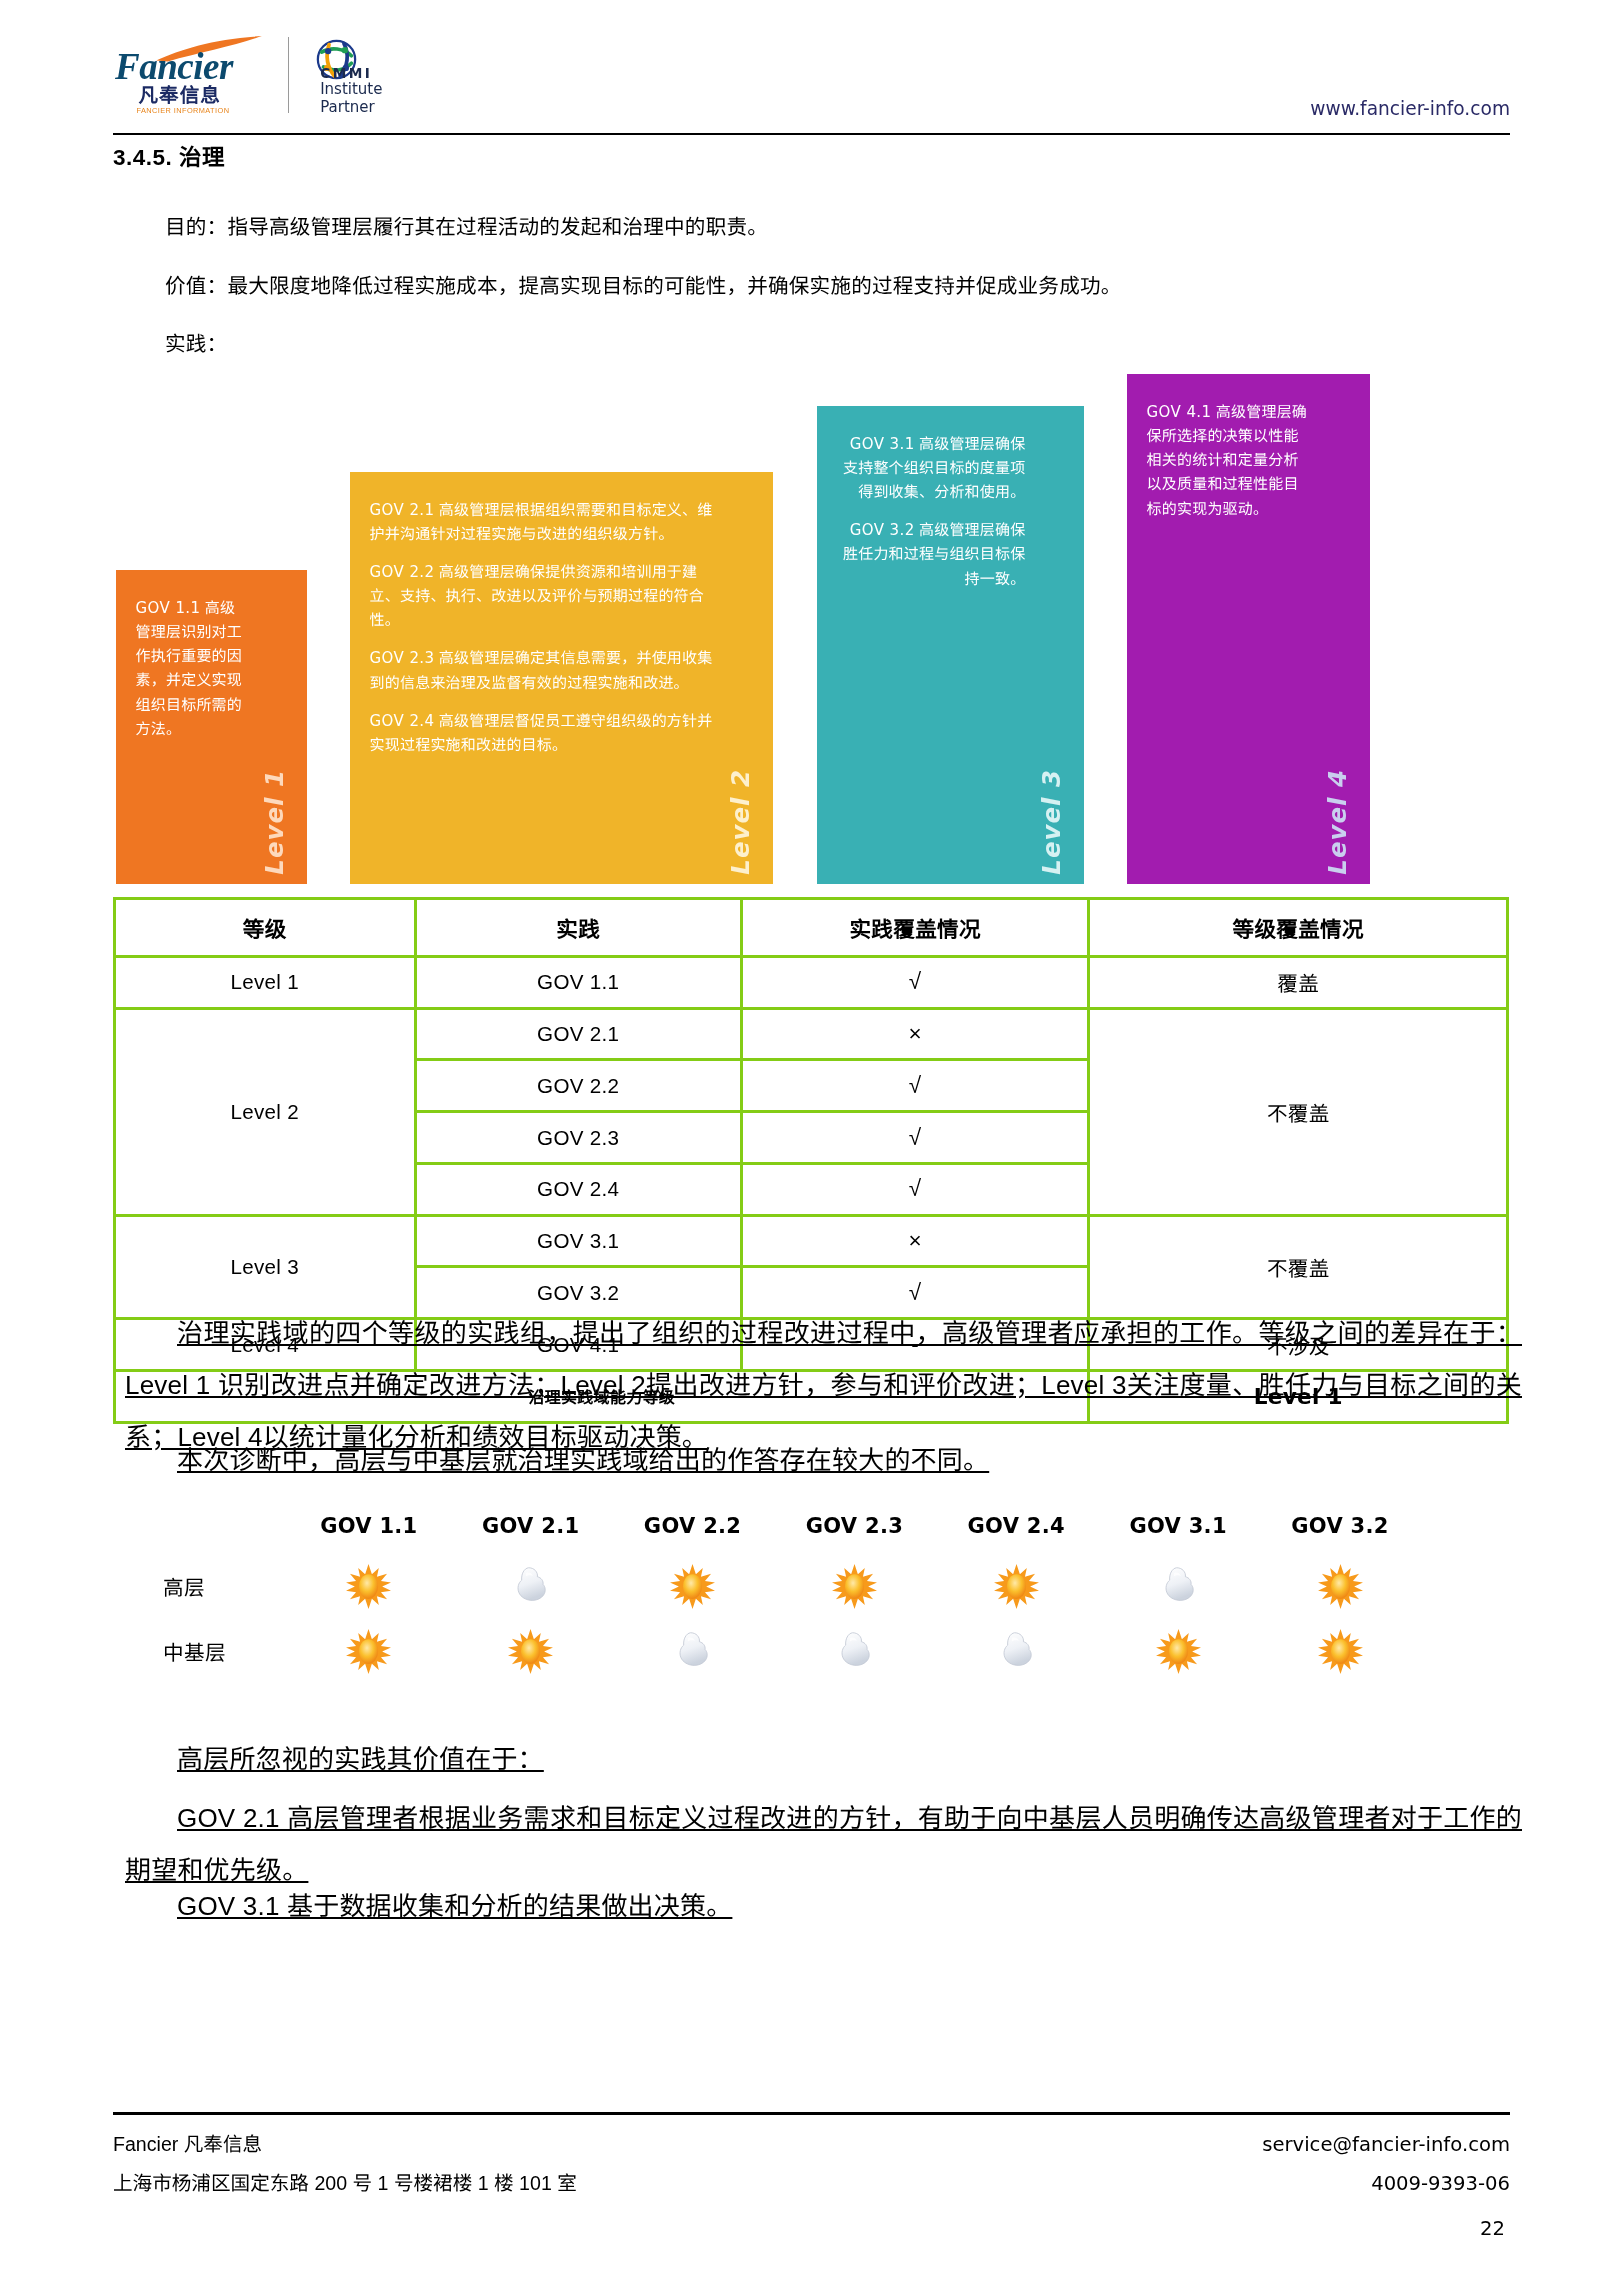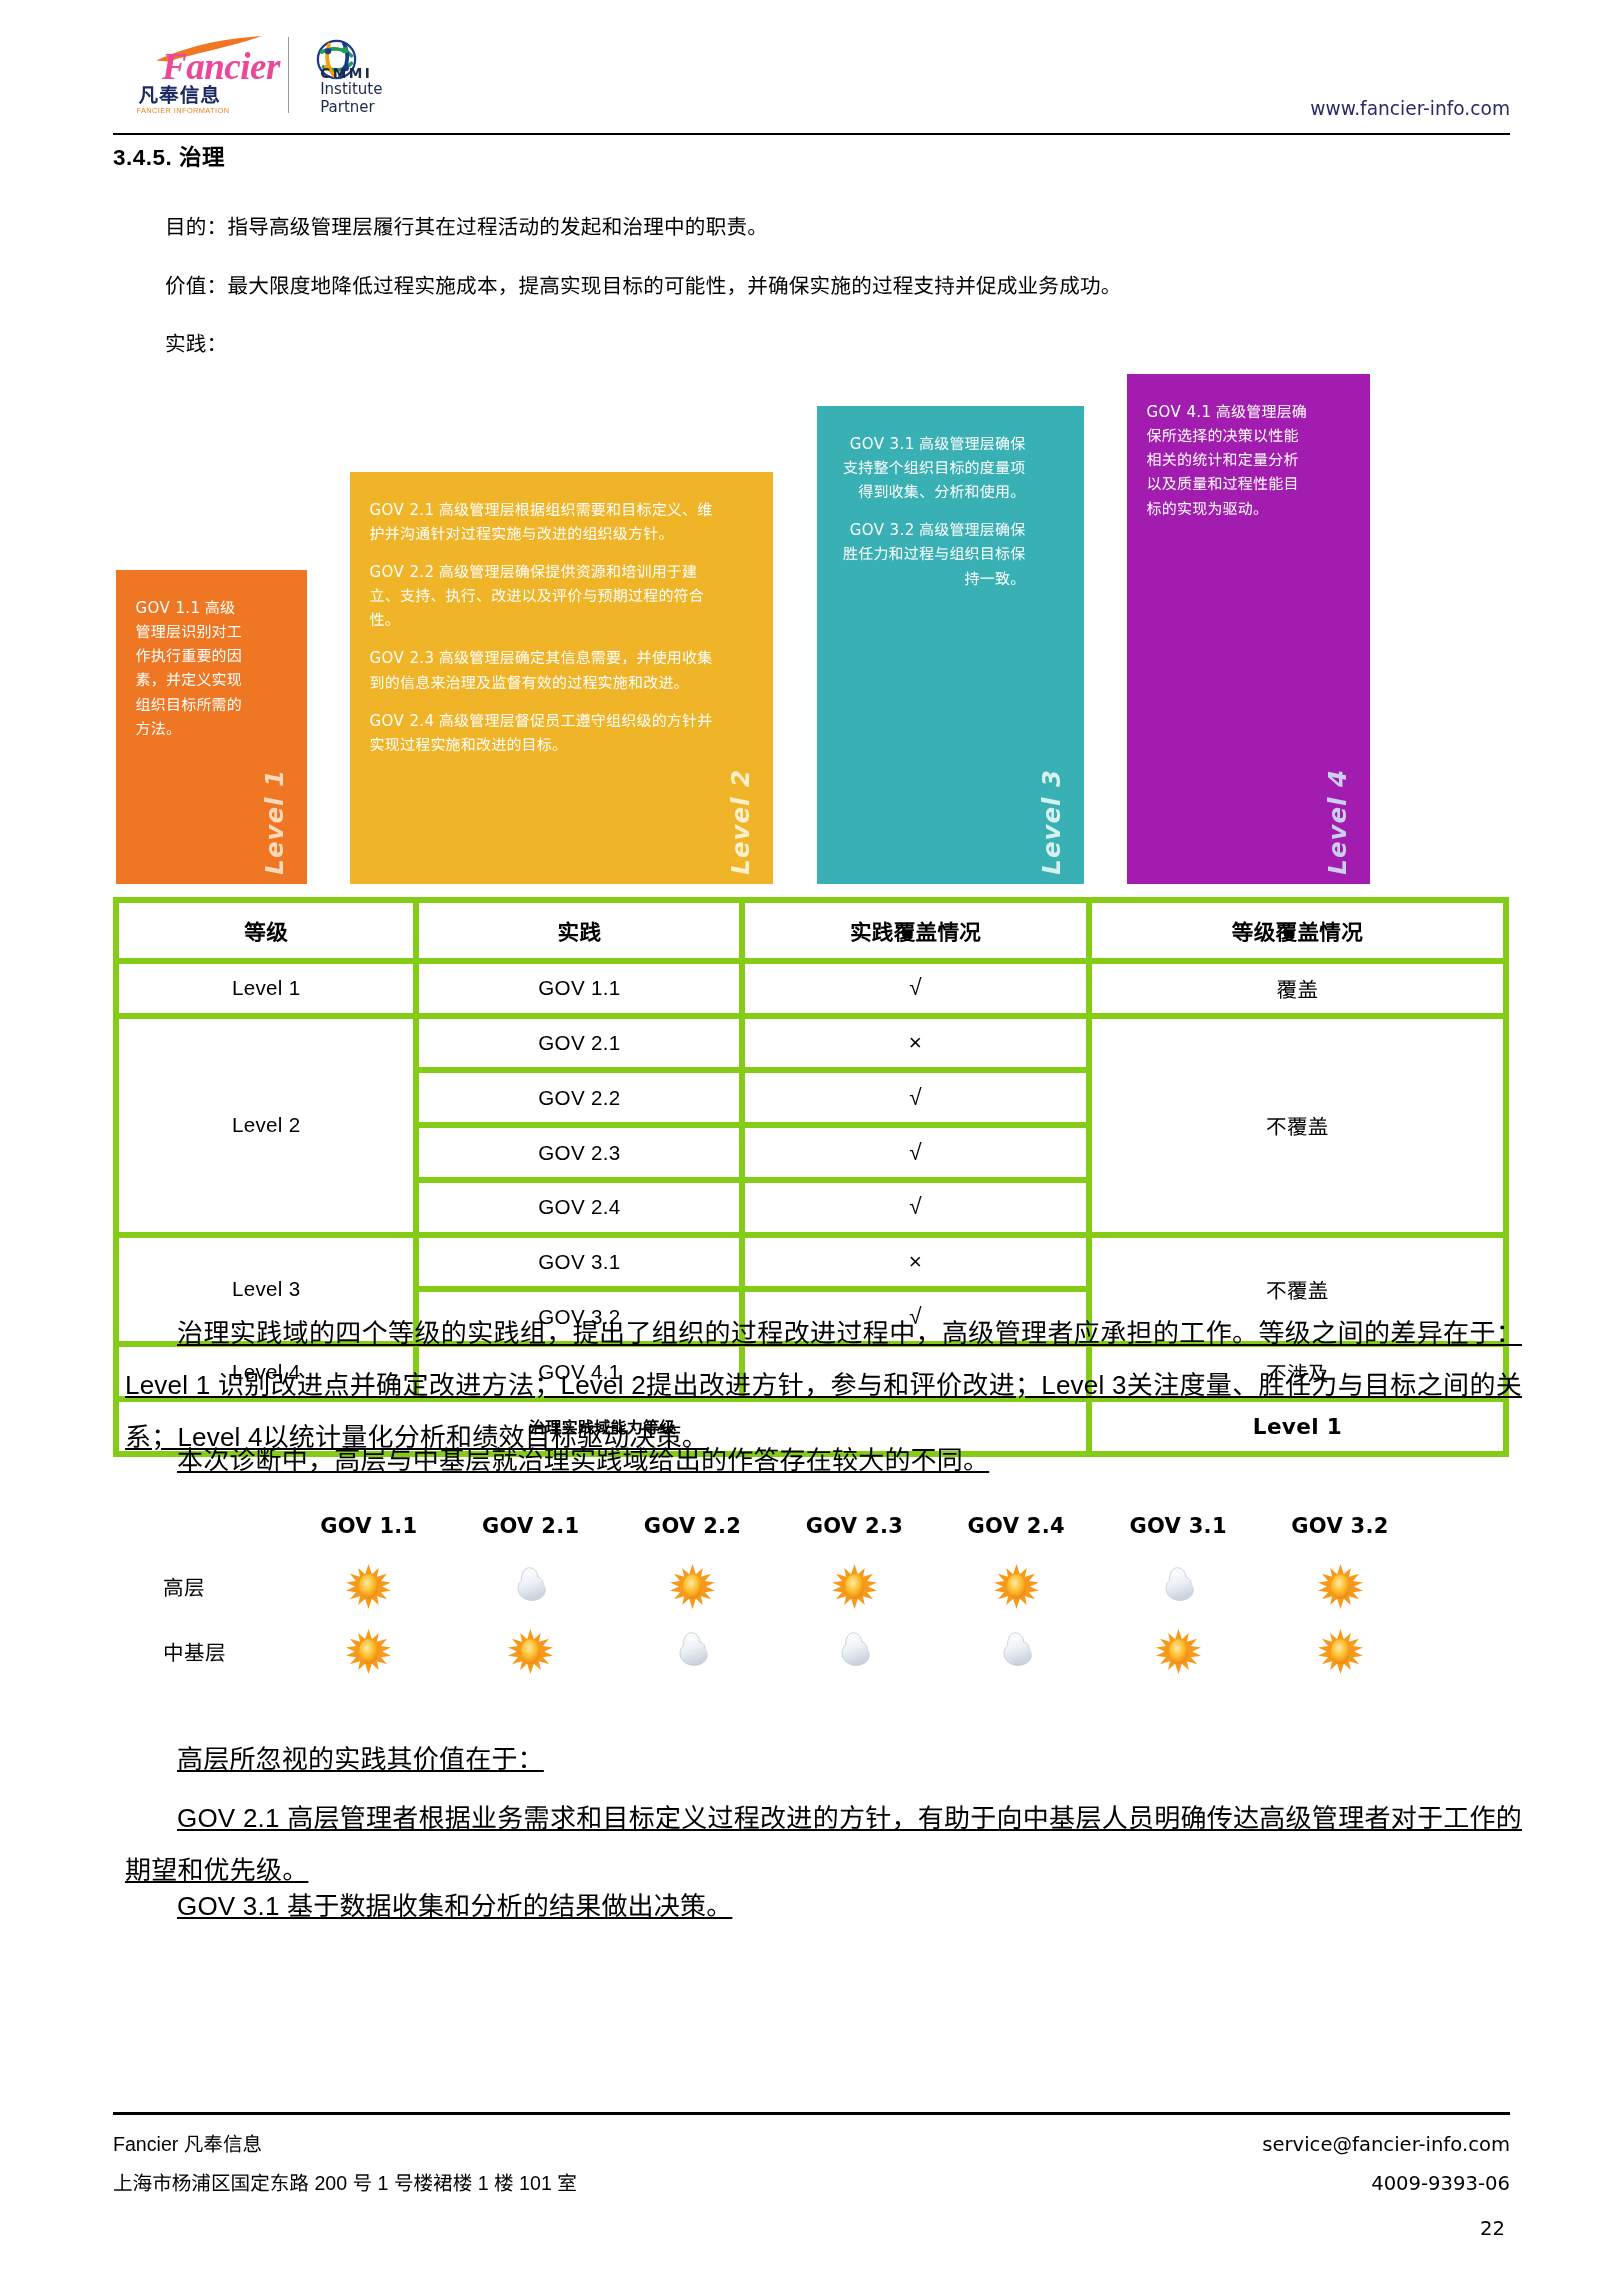--- a/index.html
+++ b/index.html
@@ -51,23 +51,22 @@
   }
   .fancier-word {
     position: absolute;
     left: 2px;
     top: 19.6px;
     font-family: "Liberation Serif", serif;
     font-style: italic;
     font-weight: bold;
     font-size: 37px;
     letter-spacing: -0.5px;
-    color: #ec4899;
+    color: #0c4a6e;
     line-height: 1;
-    margin-left: 47px;
   }
   .fancier-cn {
     position: absolute;
     left: 25.5px;
     top: 57px;
     font-size: 19.6px;
     font-weight: bold;
     color: #1b2a63;
     letter-spacing: 1px;
     line-height: 1;
@@ -213,21 +212,21 @@
   
   .cov-table {
     position: absolute;
     left: 113px;
     top: 897px;
     width: 1396px;
     border-collapse: collapse;
     font-size: 20.6px;
   }
   .cov-table th, .cov-table td {
-    border: 6px solid #84cc16;
+    border: 3px solid #84cc16;
     text-align: center;
     vertical-align: middle;
     padding: 5.9px 3.9px;
     height: 37px;
     font-weight: normal;
     letter-spacing: 0.3px;
   }
   .cov-table thead th {
     font-weight: bold;
     font-size: 21.6px;

